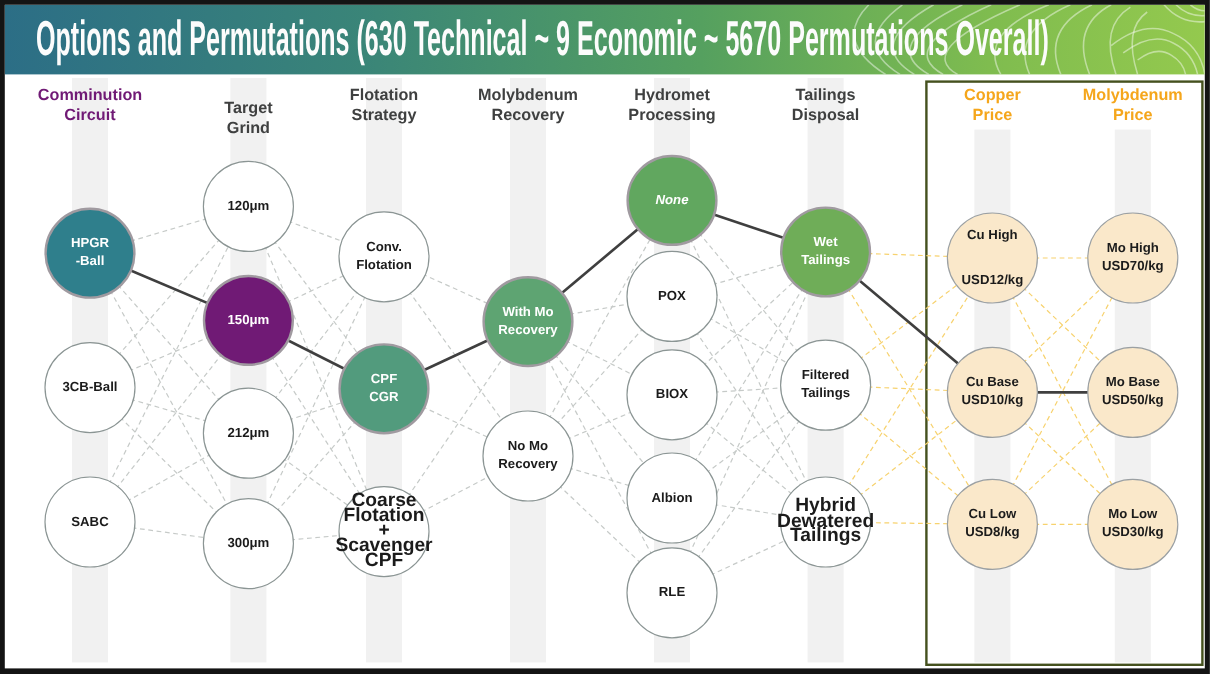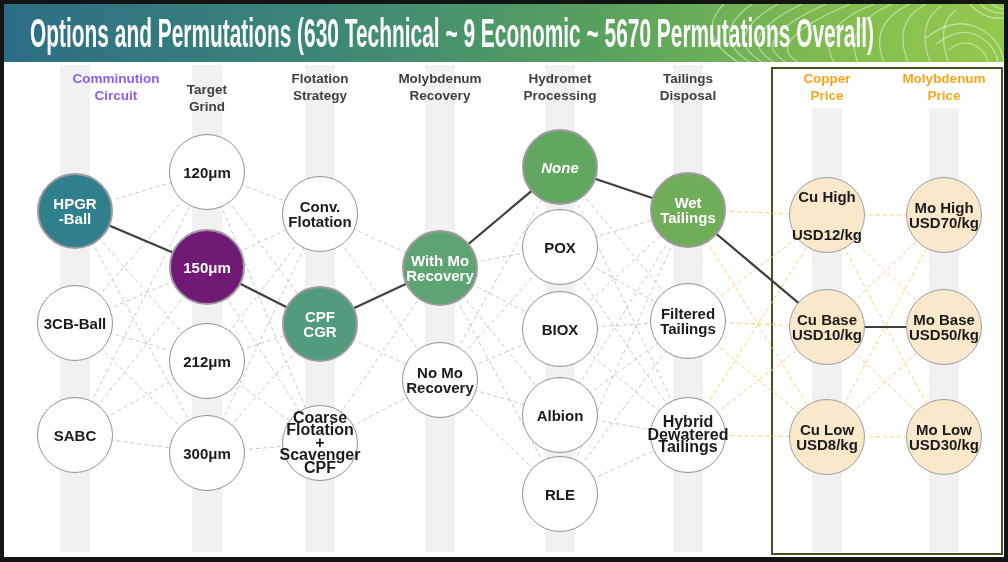--- a/index.html
+++ b/index.html
@@ -9,21 +9,21 @@
   .banner{position:absolute;left:0;top:0;width:1000px;height:58px;
           background:linear-gradient(90deg,#2C6E86 0%,#3A8578 30%,#55A05F 58%,#7FBC4F 82%,#94C94E 100%);}
   .banner svg.topo{position:absolute;right:0;top:0;height:58px;}
   .title{position:absolute;left:26px;top:50%;transform:translateY(-50%) scale(0.55,1.08);
          transform-origin:left center;color:#FCFCFC;font-weight:bold;font-size:38px;
          white-space:nowrap;letter-spacing:0px;}
   .col-header{position:absolute;width:150px;text-align:center;font-weight:bold;
               font-size:13.5px;line-height:17px;z-index:3;}
   .node{position:absolute;border-radius:50%;display:flex;flex-direction:column;
         align-items:center;justify-content:center;text-align:center;font-weight:bold;
-        font-size:15px;line-height:15px;z-index:2;background:#FFFFFF;
+        font-size:11px;line-height:15px;z-index:2;background:#FFFFFF;
         border:1.5px solid #8B9594;color:#1B1B1B;box-sizing:border-box;}
   .node.small{font-size:16px;line-height:12.5px;align-items:center;}
   .node.selected{color:#FFFFFF;border:2px solid #A09AA0;}
   .node.price{background:#FAE8CA;border:1.5px solid #9BA0A3;}
   .node span{display:block;}
   .edges{position:absolute;left:0;top:0;z-index:1;}
   .pricebox{position:absolute;z-index:0;}
 </style>
 </head>
 <body>
@@ -140,21 +140,21 @@
           <line x1="823" y1="433" x2="940" y2="323" stroke="#F7D26E" stroke-width="1" stroke-dasharray="4 3"></line>
           <line x1="823" y1="433" x2="940" y2="433" stroke="#F7D26E" stroke-width="1" stroke-dasharray="4 3"></line>
           <line x1="71" y1="207" x2="203" y2="263" stroke="#3F3F3F" stroke-width="2.2"></line>
           <line x1="203" y1="263" x2="316" y2="320" stroke="#3F3F3F" stroke-width="2.2"></line>
           <line x1="316" y1="320" x2="436" y2="264" stroke="#3F3F3F" stroke-width="2.2"></line>
           <line x1="436" y1="264" x2="556" y2="163" stroke="#3F3F3F" stroke-width="2.2"></line>
           <line x1="556" y1="163" x2="684" y2="206" stroke="#3F3F3F" stroke-width="2.2"></line>
           <line x1="684" y1="206" x2="823" y2="323" stroke="#3F3F3F" stroke-width="2.2"></line>
           <line x1="823" y1="323" x2="940" y2="323" stroke="#3F3F3F" stroke-width="2.2"></line>
         </svg>
-        <div class="col-header" style="left: -4px; top: 66px; color: #8b5cf6; padding-left: 41px;">
+        <div class="col-header" style="left: -4px; top: 66px; color: #701a75;">
           <span style="display: block;">Comminution</span>
           <span style="display: block;">Circuit</span>
         </div>
         <div class="col-header" style="left: 128px; top: 77px; color: rgb(63, 64, 64);">
           <span style="display: block;">Target</span>
           <span style="display: block;">Grind</span>
         </div>
         <div class="col-header" style="left: 241px; top: 66px; color: rgb(63, 64, 64);">
           <span style="display: block;">Flotation</span>
           <span style="display: block;">Strategy</span>

